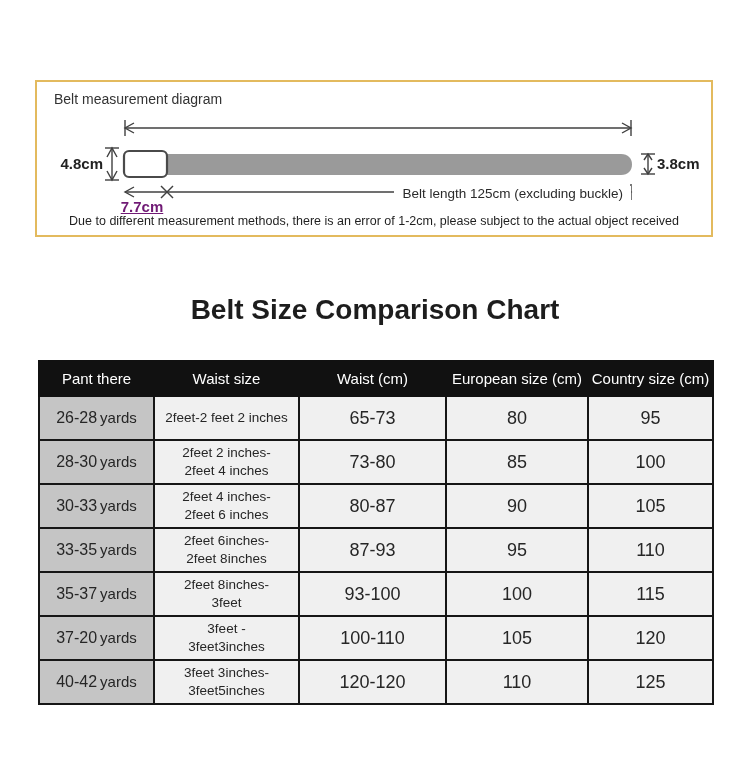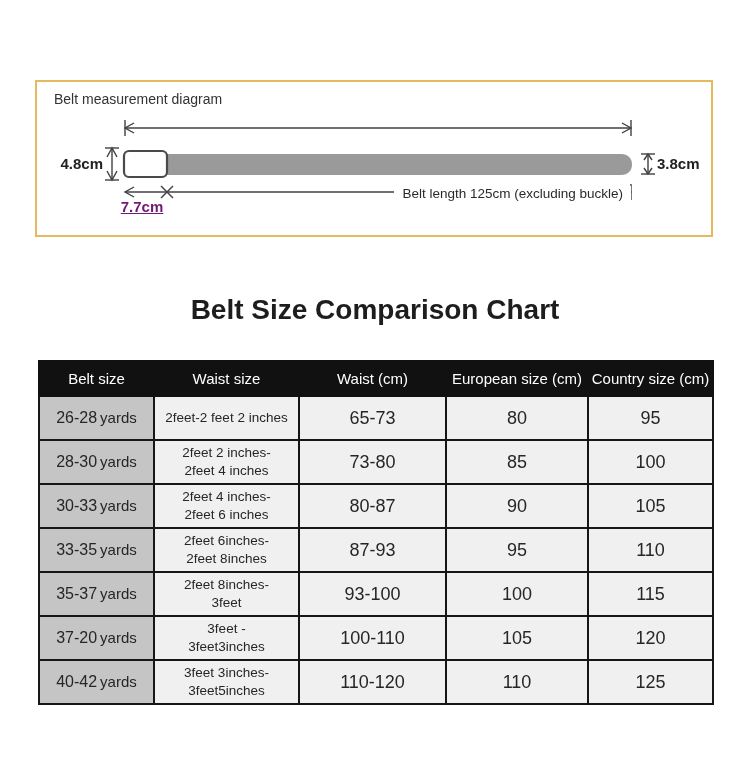--- a/index.html
+++ b/index.html
@@ -98,35 +98,36 @@
       </g>
     </svg>
 
     <div class="abs diagram-title">Belt measurement diagram</div>
     <div class="abs h48">4.8cm</div>
     <div class="abs h38">3.8cm</div>
     <div class="abs belt-length-wrap">
       <span>Belt length 125cm (excluding buckle)</span>
     </div>
     <div class="abs w77">7.7cm</div>
+    <div class="abs note">Due to different measurement methods, there is an error of 1-2cm, please subject to the actual object received</div>
   </div>
 
   <div class="chart-title">Belt Size Comparison Chart</div>
 
   <table class="size-table">
     <colgroup>
       <col style="width:115px">
         <col style="width:145px">
         <col style="width:147px">
         <col style="width:142px">
         <col style="width:125px">
     </colgroup>
     <thead>
       <tr>
-        <th>Belt size</th>
+        <th>Pant there</th>
         <th>Waist size</th>
         <th>Waist (cm)</th>
         <th>European size (cm)</th>
         <th>Country size (cm)</th>
       </tr>
     </thead>
     <tbody>
         <tr>
           <td class="col-pant"><span class="size-num">26-28</span><span class="size-unit">yards</span></td>
           <td class="col-waist-size">
@@ -185,20 +186,20 @@
           <td class="col-num">100-110</td>
           <td class="col-num">105</td>
           <td class="col-num">120</td>
         </tr>
         <tr>
           <td class="col-pant"><span class="size-num">40-42</span><span class="size-unit">yards</span></td>
           <td class="col-waist-size">
             <div>3feet 3inches-</div>
             <div>3feet5inches</div>
           </td>
-          <td class="col-num">110-120</td>
+          <td class="col-num">120-120</td>
           <td class="col-num">110</td>
           <td class="col-num">125</td>
         </tr>
       </tbody>
   </table>
 
 </div>
 
 </body></html>

